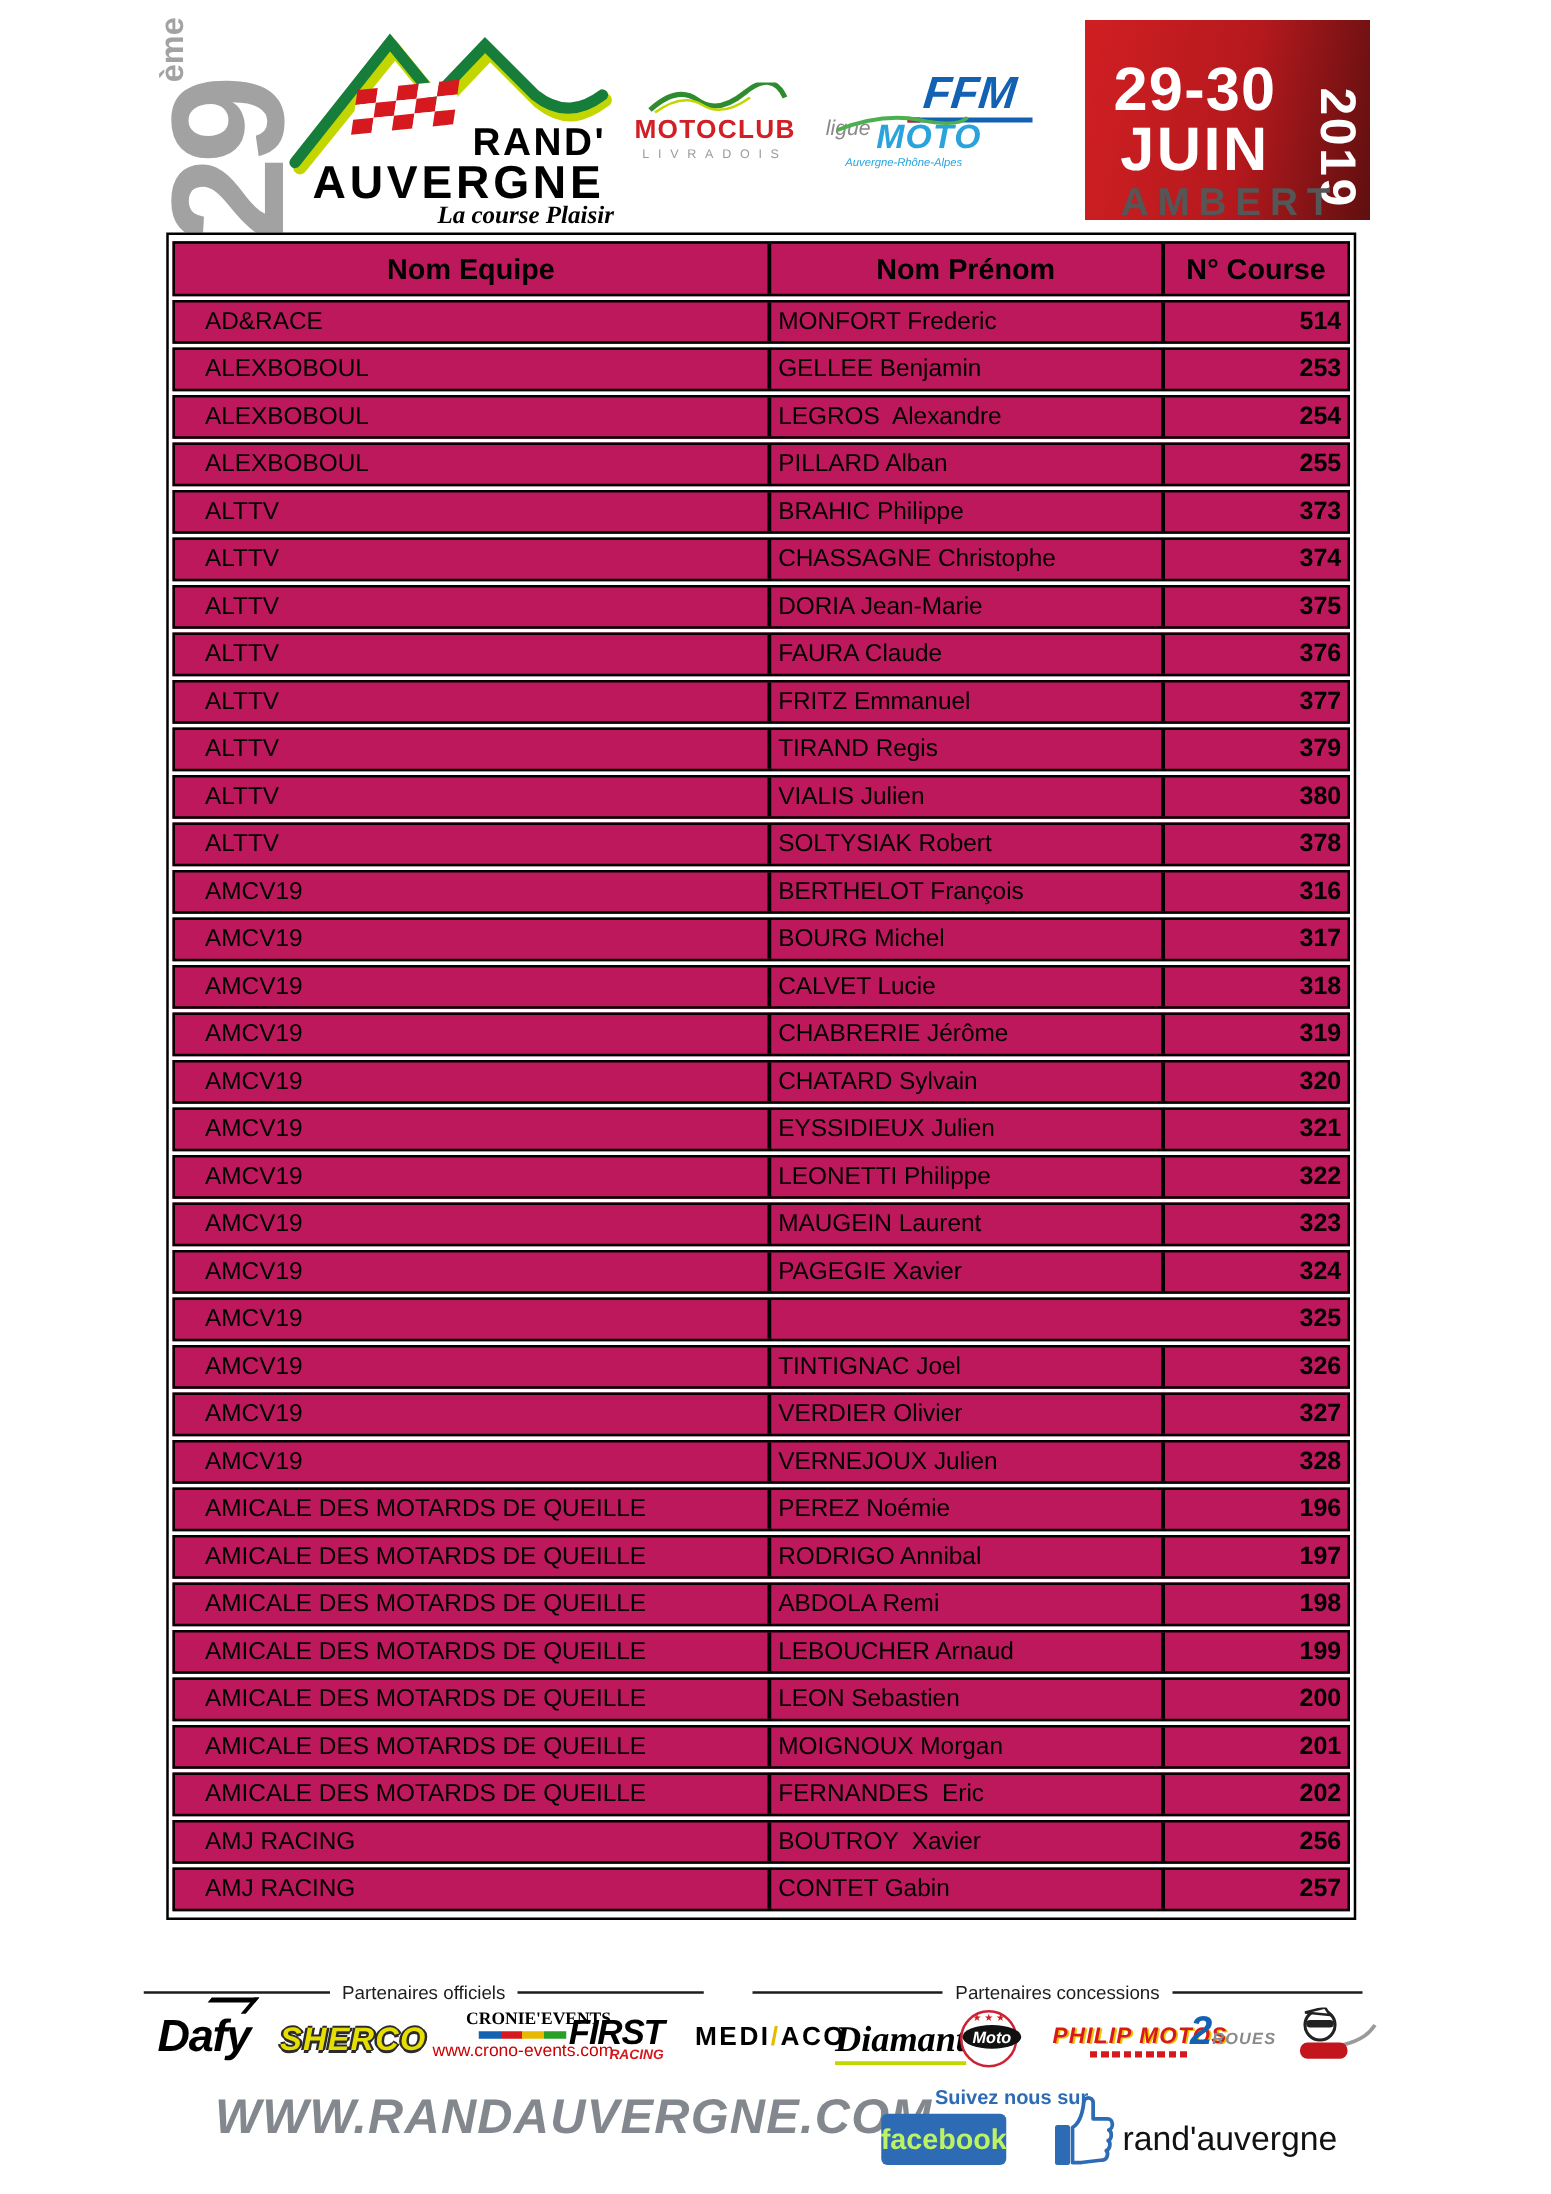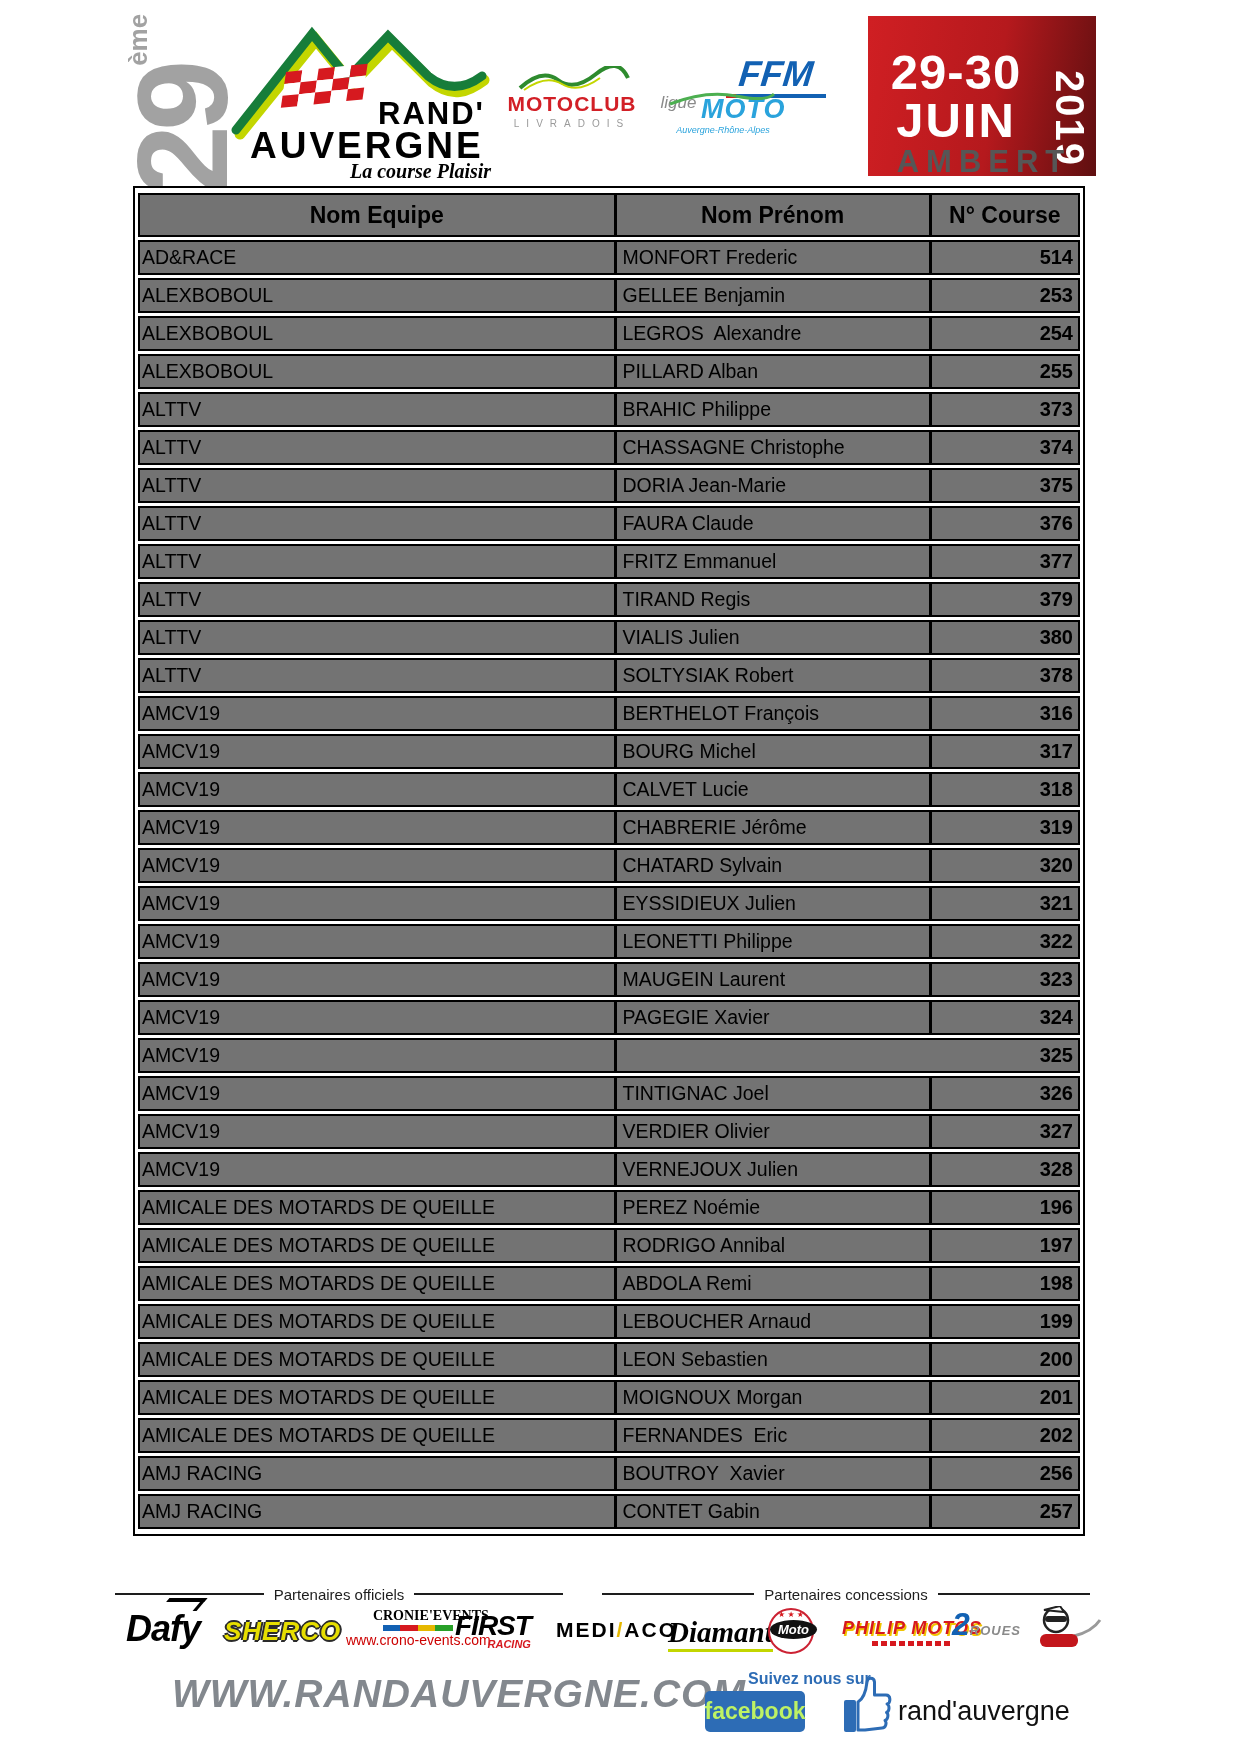--- a/index.html
+++ b/index.html
@@ -36,23 +36,23 @@
   .dateblock .days{font-size:49px;letter-spacing:1px;}
   .dateblock .month{font-size:49px;letter-spacing:2px;}
   .dateblock .year{width:52px;color:#fff;font-weight:900;font-size:40px;transform:rotate(90deg);
         letter-spacing:2px;line-height:1;}
   .location{position:absolute;left:866px;top:144px;width:236px;text-align:center;
         color:#565656;font-weight:800;font-size:31px;letter-spacing:7px;font-family:"Liberation Sans",sans-serif;}
 
   
   .table{position:absolute;left:133px;top:186px;width:952px;border:2px solid #000;
         padding:2px 3px;background:#fff;box-sizing:border-box;}
-  .trow{display:flex;border:2px solid #000;margin:3px 0;background:#737373;}
+  .trow{display:flex;border:2px solid #000;margin:3px 0;background:#be185d;}
   .trow .cell{display:flex;align-items:center;box-sizing:border-box;overflow:hidden;}
-  .c1{width:50.8%;border-right:3px solid #000;padding-left:2px;}
+  .c1{width:50.8%;border-right:3px solid #000;padding-left:24px;}
   .c2{width:33.6%;border-right:3px solid #000;padding-left:6px;}
   .c3{flex:1;justify-content:flex-end;padding-right:5px;}
   .trow.hdr{height:40px;}
   .trow.hdr .cell{font-weight:bold;font-size:23px;justify-content:center;padding:0;}
   .trow.data{height:31px;}
   .trow.data .c1,.trow.data .c2{font-size:19.5px;white-space:pre;}
   .trow.data .c3{font-size:20px;font-weight:bold;}
 
   
   .divider{position:absolute;display:flex;align-items:center;gap:10px;height:16px;}

